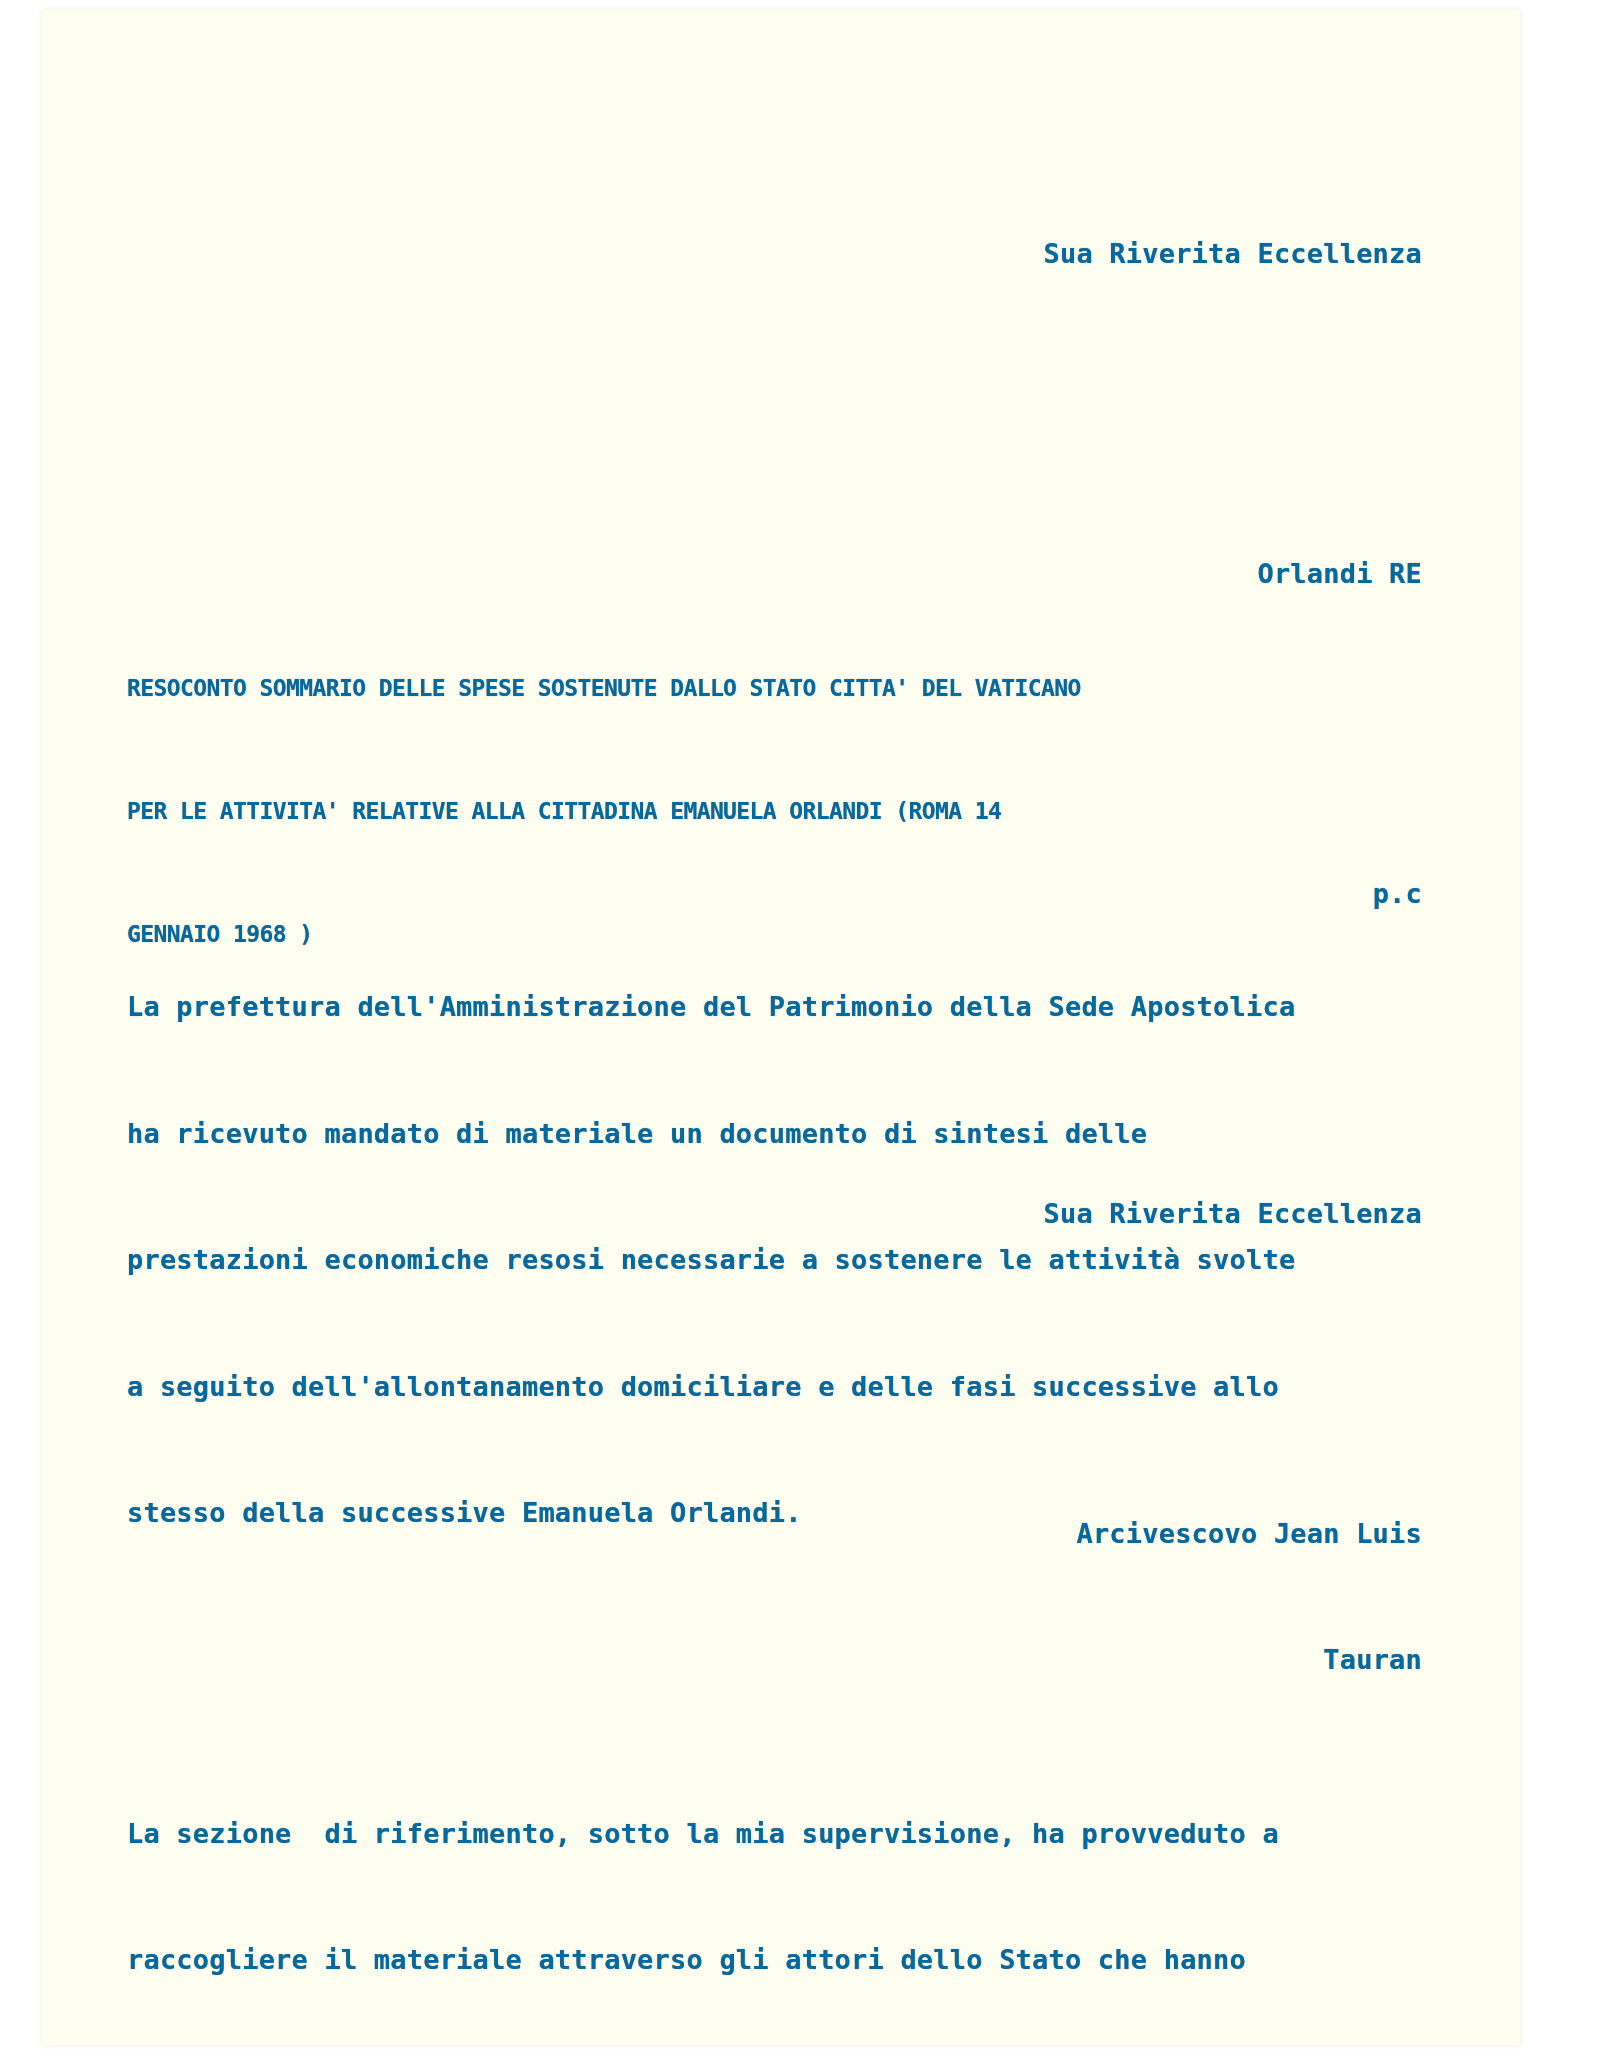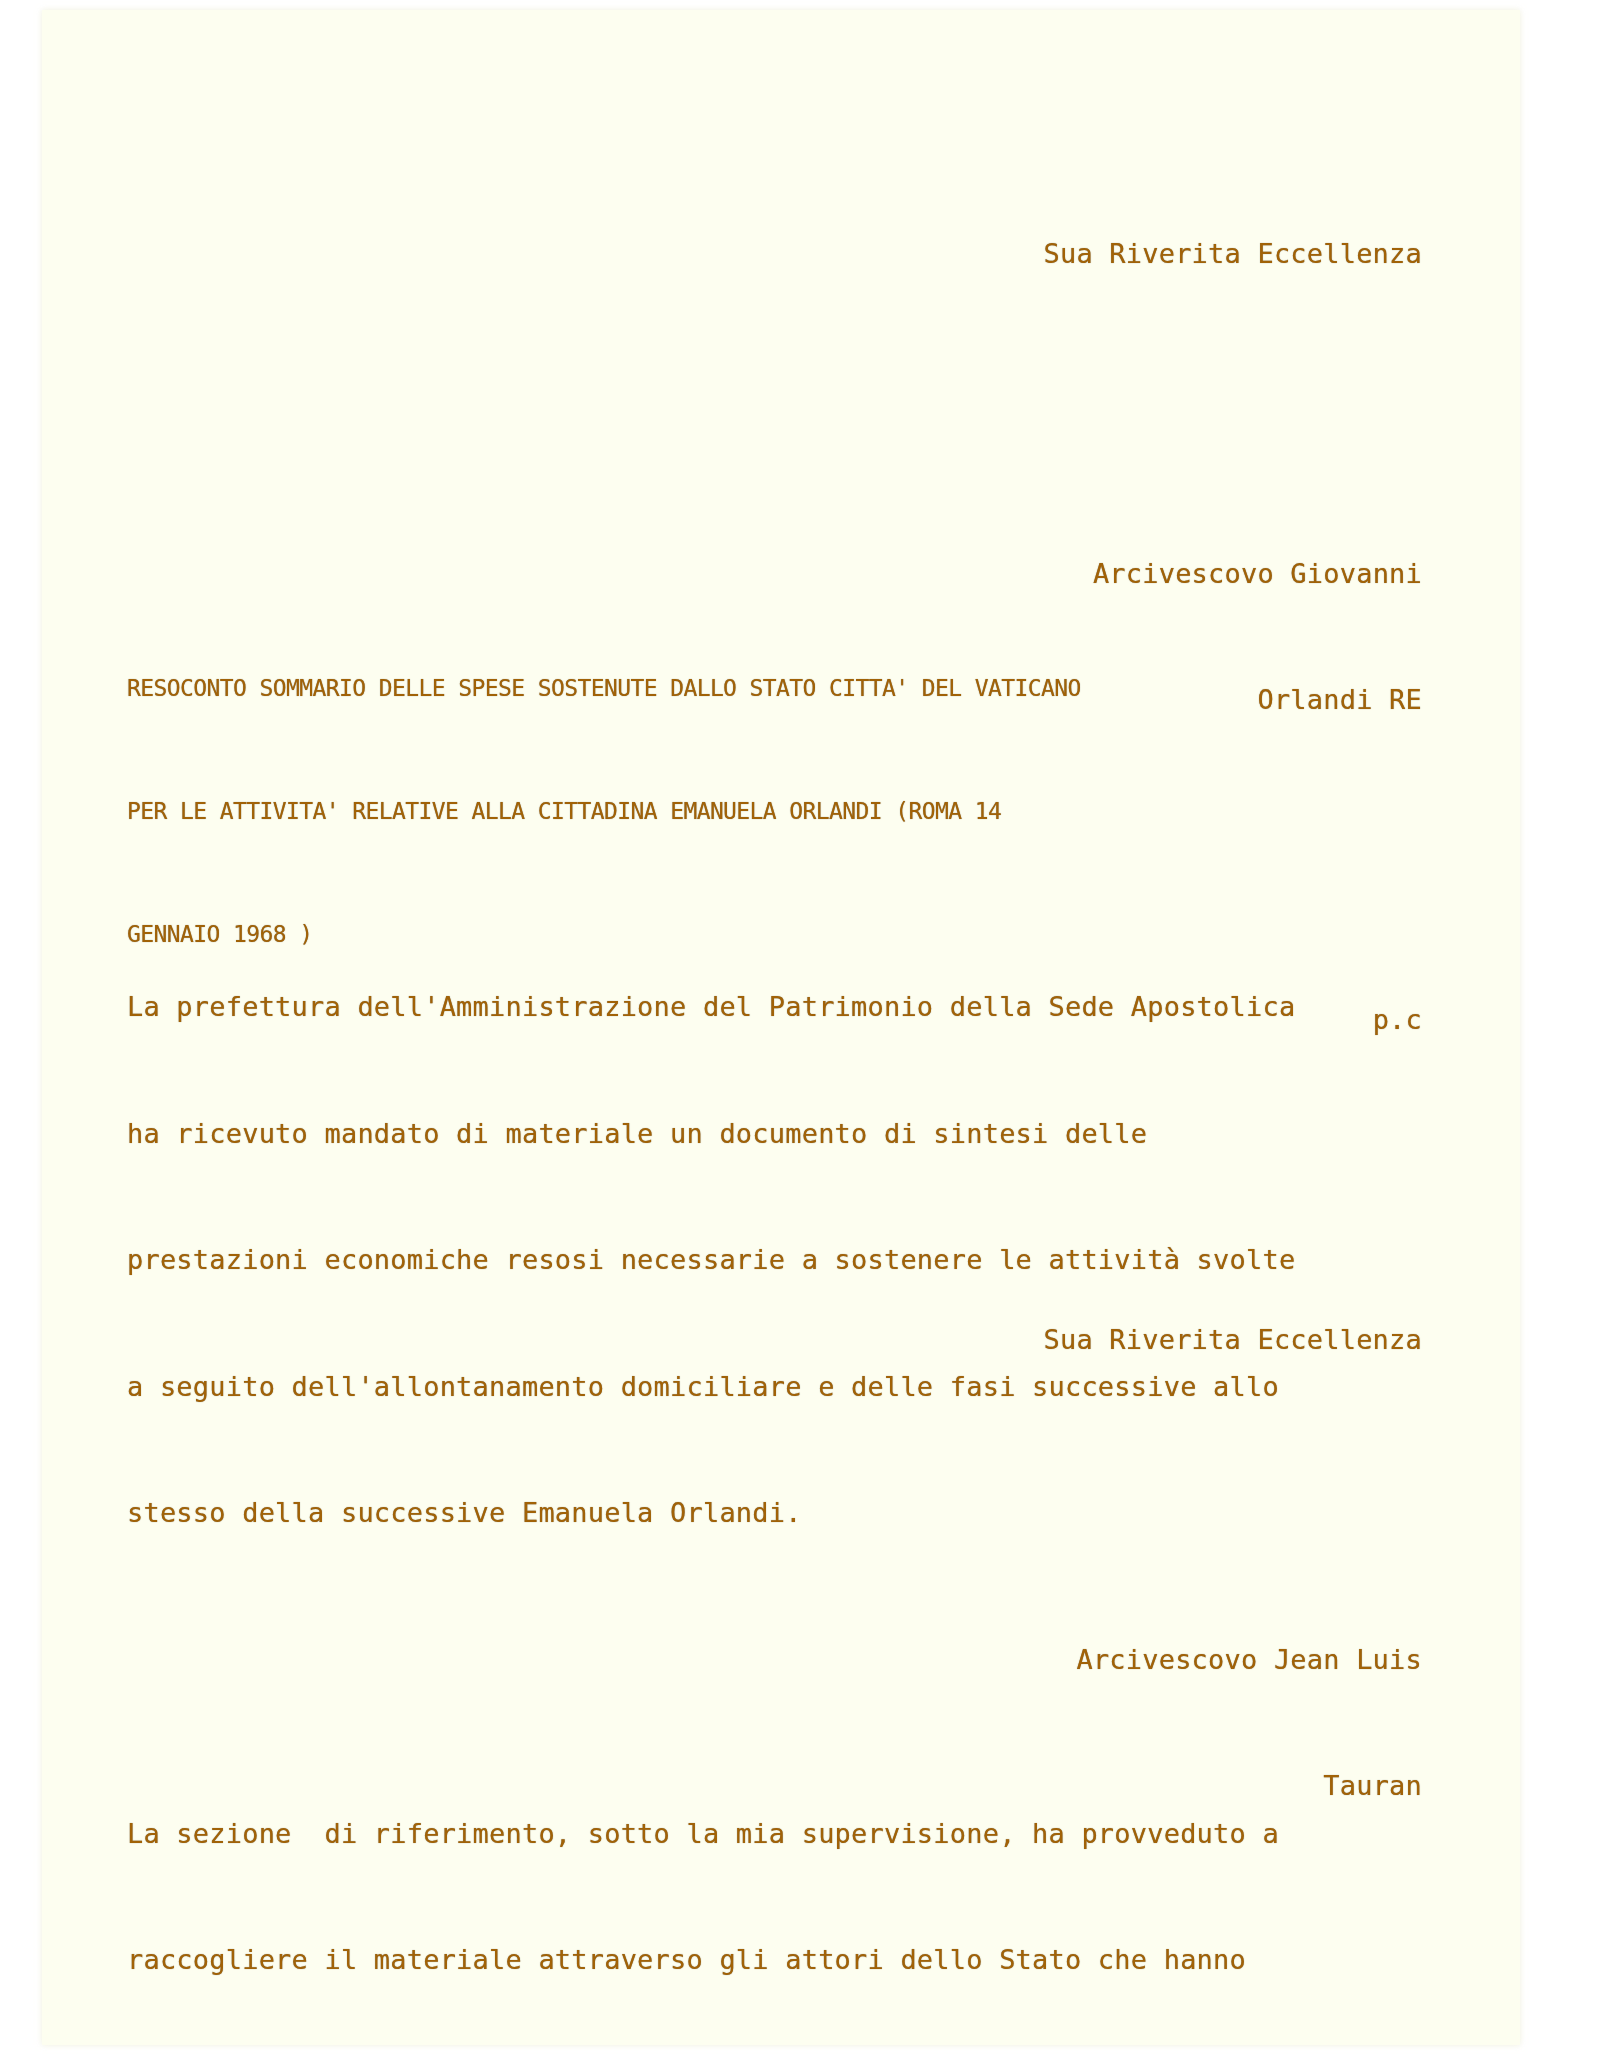--- a/index.html
+++ b/index.html
@@ -18,22 +18,22 @@
       left: 42px;
       top: 10px;
       width: 1478px;
       height: 2035px;
       background: #fdfef0;
       box-shadow: 0 0 6px rgba(230,230,200,0.6);
     }
     .typed {
       font-family: "DejaVu Sans Mono", "Liberation Mono", monospace;
       font-size: 27px;
-      color: #a16207;
-      font-weight: normal;
+      color: #0369a1;
+      font-weight: bold;
       letter-spacing: 0.2px;
       text-shadow: 0 0 1px rgba(40,40,40,0.55);
       line-height: 42px;
       white-space: pre;
     }
     .recipients {
       position: absolute;
       right: 98px;
       top: 55px;
       text-align: right;
@@ -73,21 +73,20 @@
 </head>
 <body>
 
 <div class="page">
 
   <div class="recipients typed">
     <div class="rcpt-block">
       <span class="rcpt-line">Sua Riverita Eccellenza</span>
     </div>
     <div class="rcpt-block">
-      <span class="rcpt-line">Arcivescovo Giovanni</span>
       <span class="rcpt-line">Orlandi RE</span>
     </div>
     <div class="rcpt-block">
       <span class="rcpt-line">p.c</span>
     </div>
     <div class="rcpt-block">
       <span class="rcpt-line">Sua Riverita Eccellenza</span>
     </div>
     <div class="rcpt-block">
       <span class="rcpt-line">Arcivescovo Jean Luis</span>

